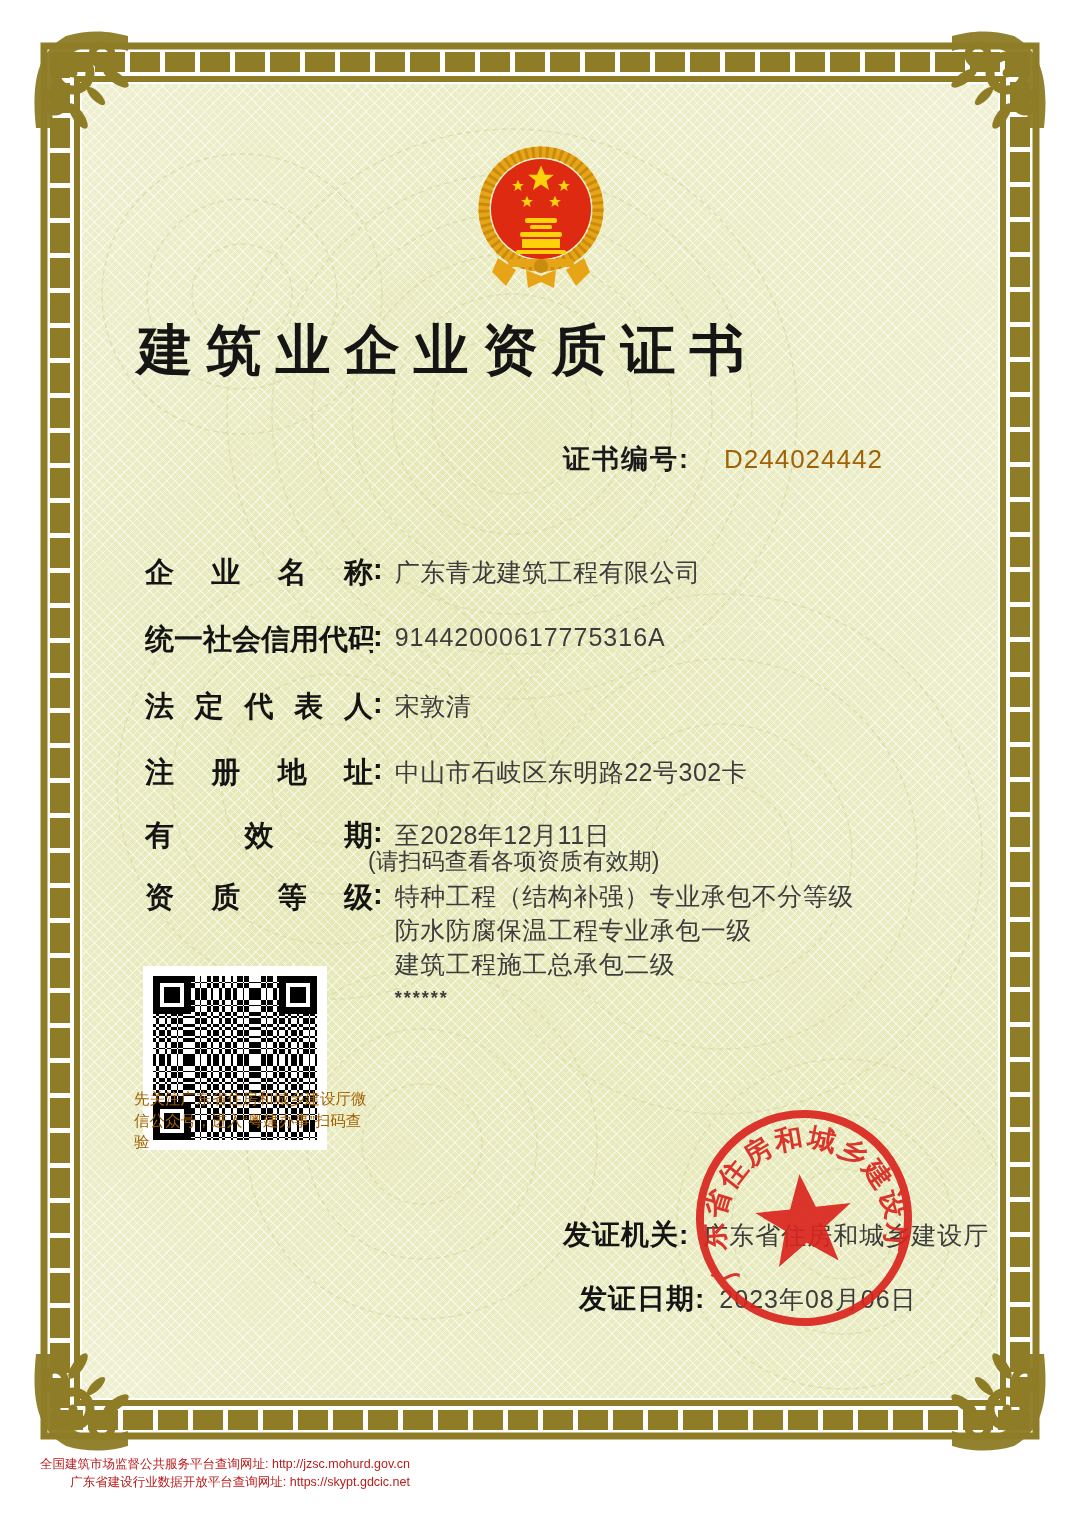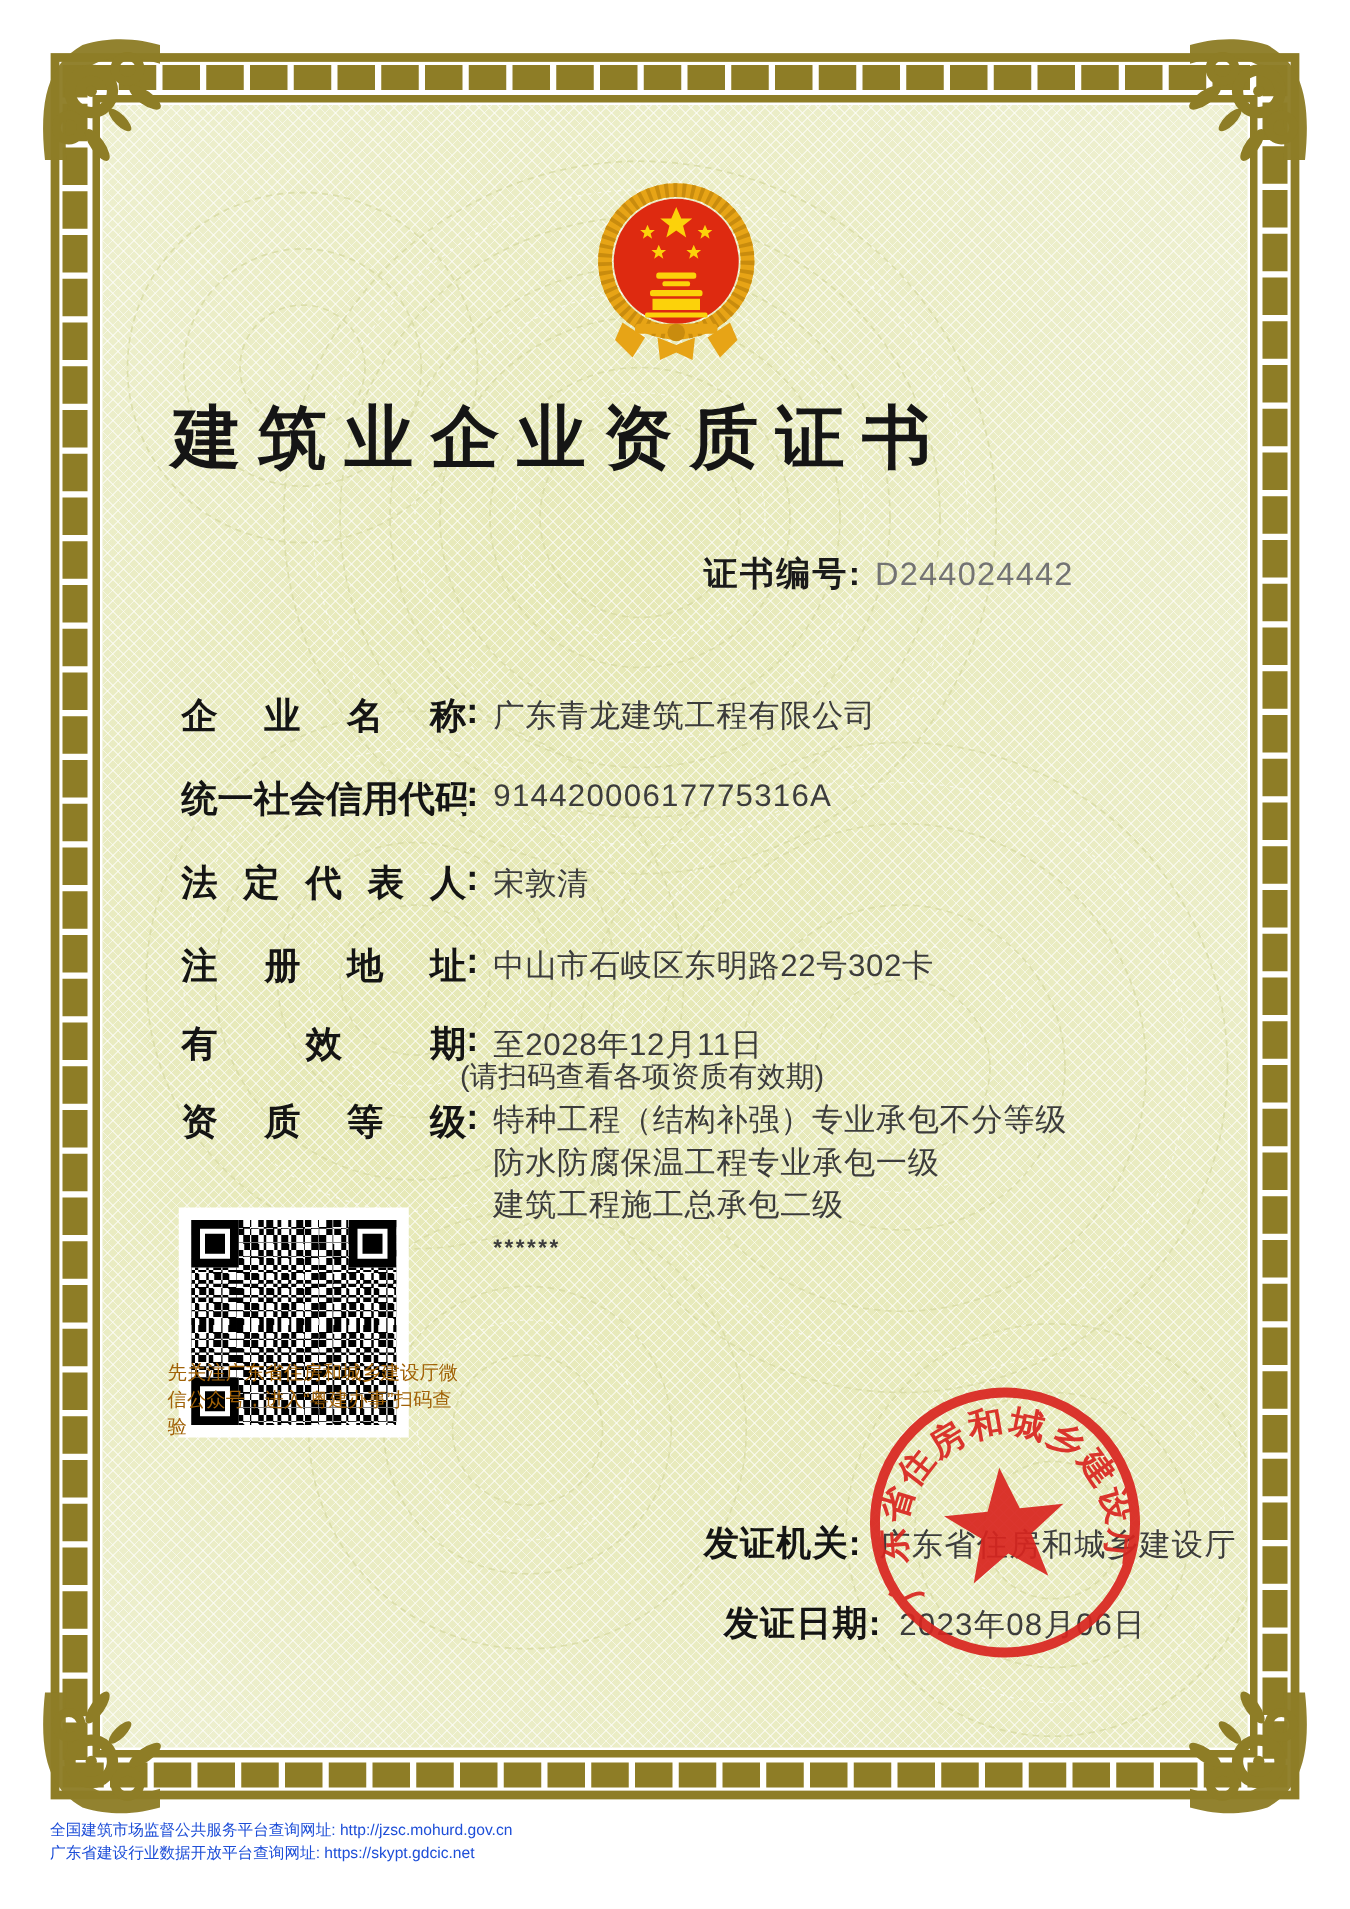--- a/index.html
+++ b/index.html
@@ -25,23 +25,23 @@
 
   
   .emblem { position:absolute; left:476px; top:146px; width:130px; height:152px; }
 
   
   .cert-title {
     position:absolute; left:0; top:314px; width:896px; text-align:center;
     font-size:55px; font-weight:900; color:#151515; letter-spacing:14px;
   }
   
-  .cert-no-row { position:absolute; left:563px; top:441px; display:flex; align-items:baseline; }
+  .cert-no-row { position:absolute; left:563px; top:441px; display:flex; align-items:baseline;gap:24px; }
   .cert-no-label { font-size:27px; font-weight:bold; color:#1a1a1a; letter-spacing:2px; }
-  .cert-no-value { font-size:26px; color:#737373; margin-left:10px; letter-spacing:1px; }
+  .cert-no-value { font-size:26px; color:#a16207; margin-left:10px; letter-spacing:1px; }
 
   
   .row { position:absolute; left:145px; display:flex; align-items:flex-start; }
   .flabel {
     width:228px; font-size:29px; font-weight:bold; color:#141414;
     text-align:justify; text-align-last:justify; white-space:nowrap; overflow:hidden;
   }
   .fcolon { font-size:29px; font-weight:bold; color:#141414; margin-right:12px; }
   .fvalue { font-size:25px; color:#3c3c3c; padding-top:3px; letter-spacing:.5px; }
   .fvalue.code { letter-spacing:1px; }
@@ -71,21 +71,21 @@
   .issue-row { position:absolute; display:flex; align-items:center; }
   .issue-label { font-size:28px; font-weight:bold; color:#141414; letter-spacing:1px; }
   .issue-value { font-size:25px; color:#3c3c3c; margin-left:14px; letter-spacing:1px; }
   .authority-row { left:563px; top:1216px; }
   .date-row { left:563px; top:1280px;margin-left:16px; }
 
   
   .seal { position:absolute; left:690px; top:1104px; width:228px; height:228px; opacity:.92; }
 
   
-  .footer { position:absolute; left:40px; top:1455px; font-size:12.5px; color:#1d4ed8; line-height:1.45; }
+  .footer { position:absolute; left:40px; top:1455px; font-size:12.5px; color:#b91c1c; line-height:1.45;text-align:right; }
 </style>
 </head>
 <body>
 
 <div class="inner-bg"></div>
 <svg class="guilloche" viewBox="0 0 916 1314">
   <g fill="none" stroke="#d8dba4" stroke-width="1.4" stroke-dasharray="5 4" opacity="0.85">
     <g>
         <circle cx="430" cy="330" r="80"></circle>
         <circle cx="430" cy="330" r="120"></circle>

